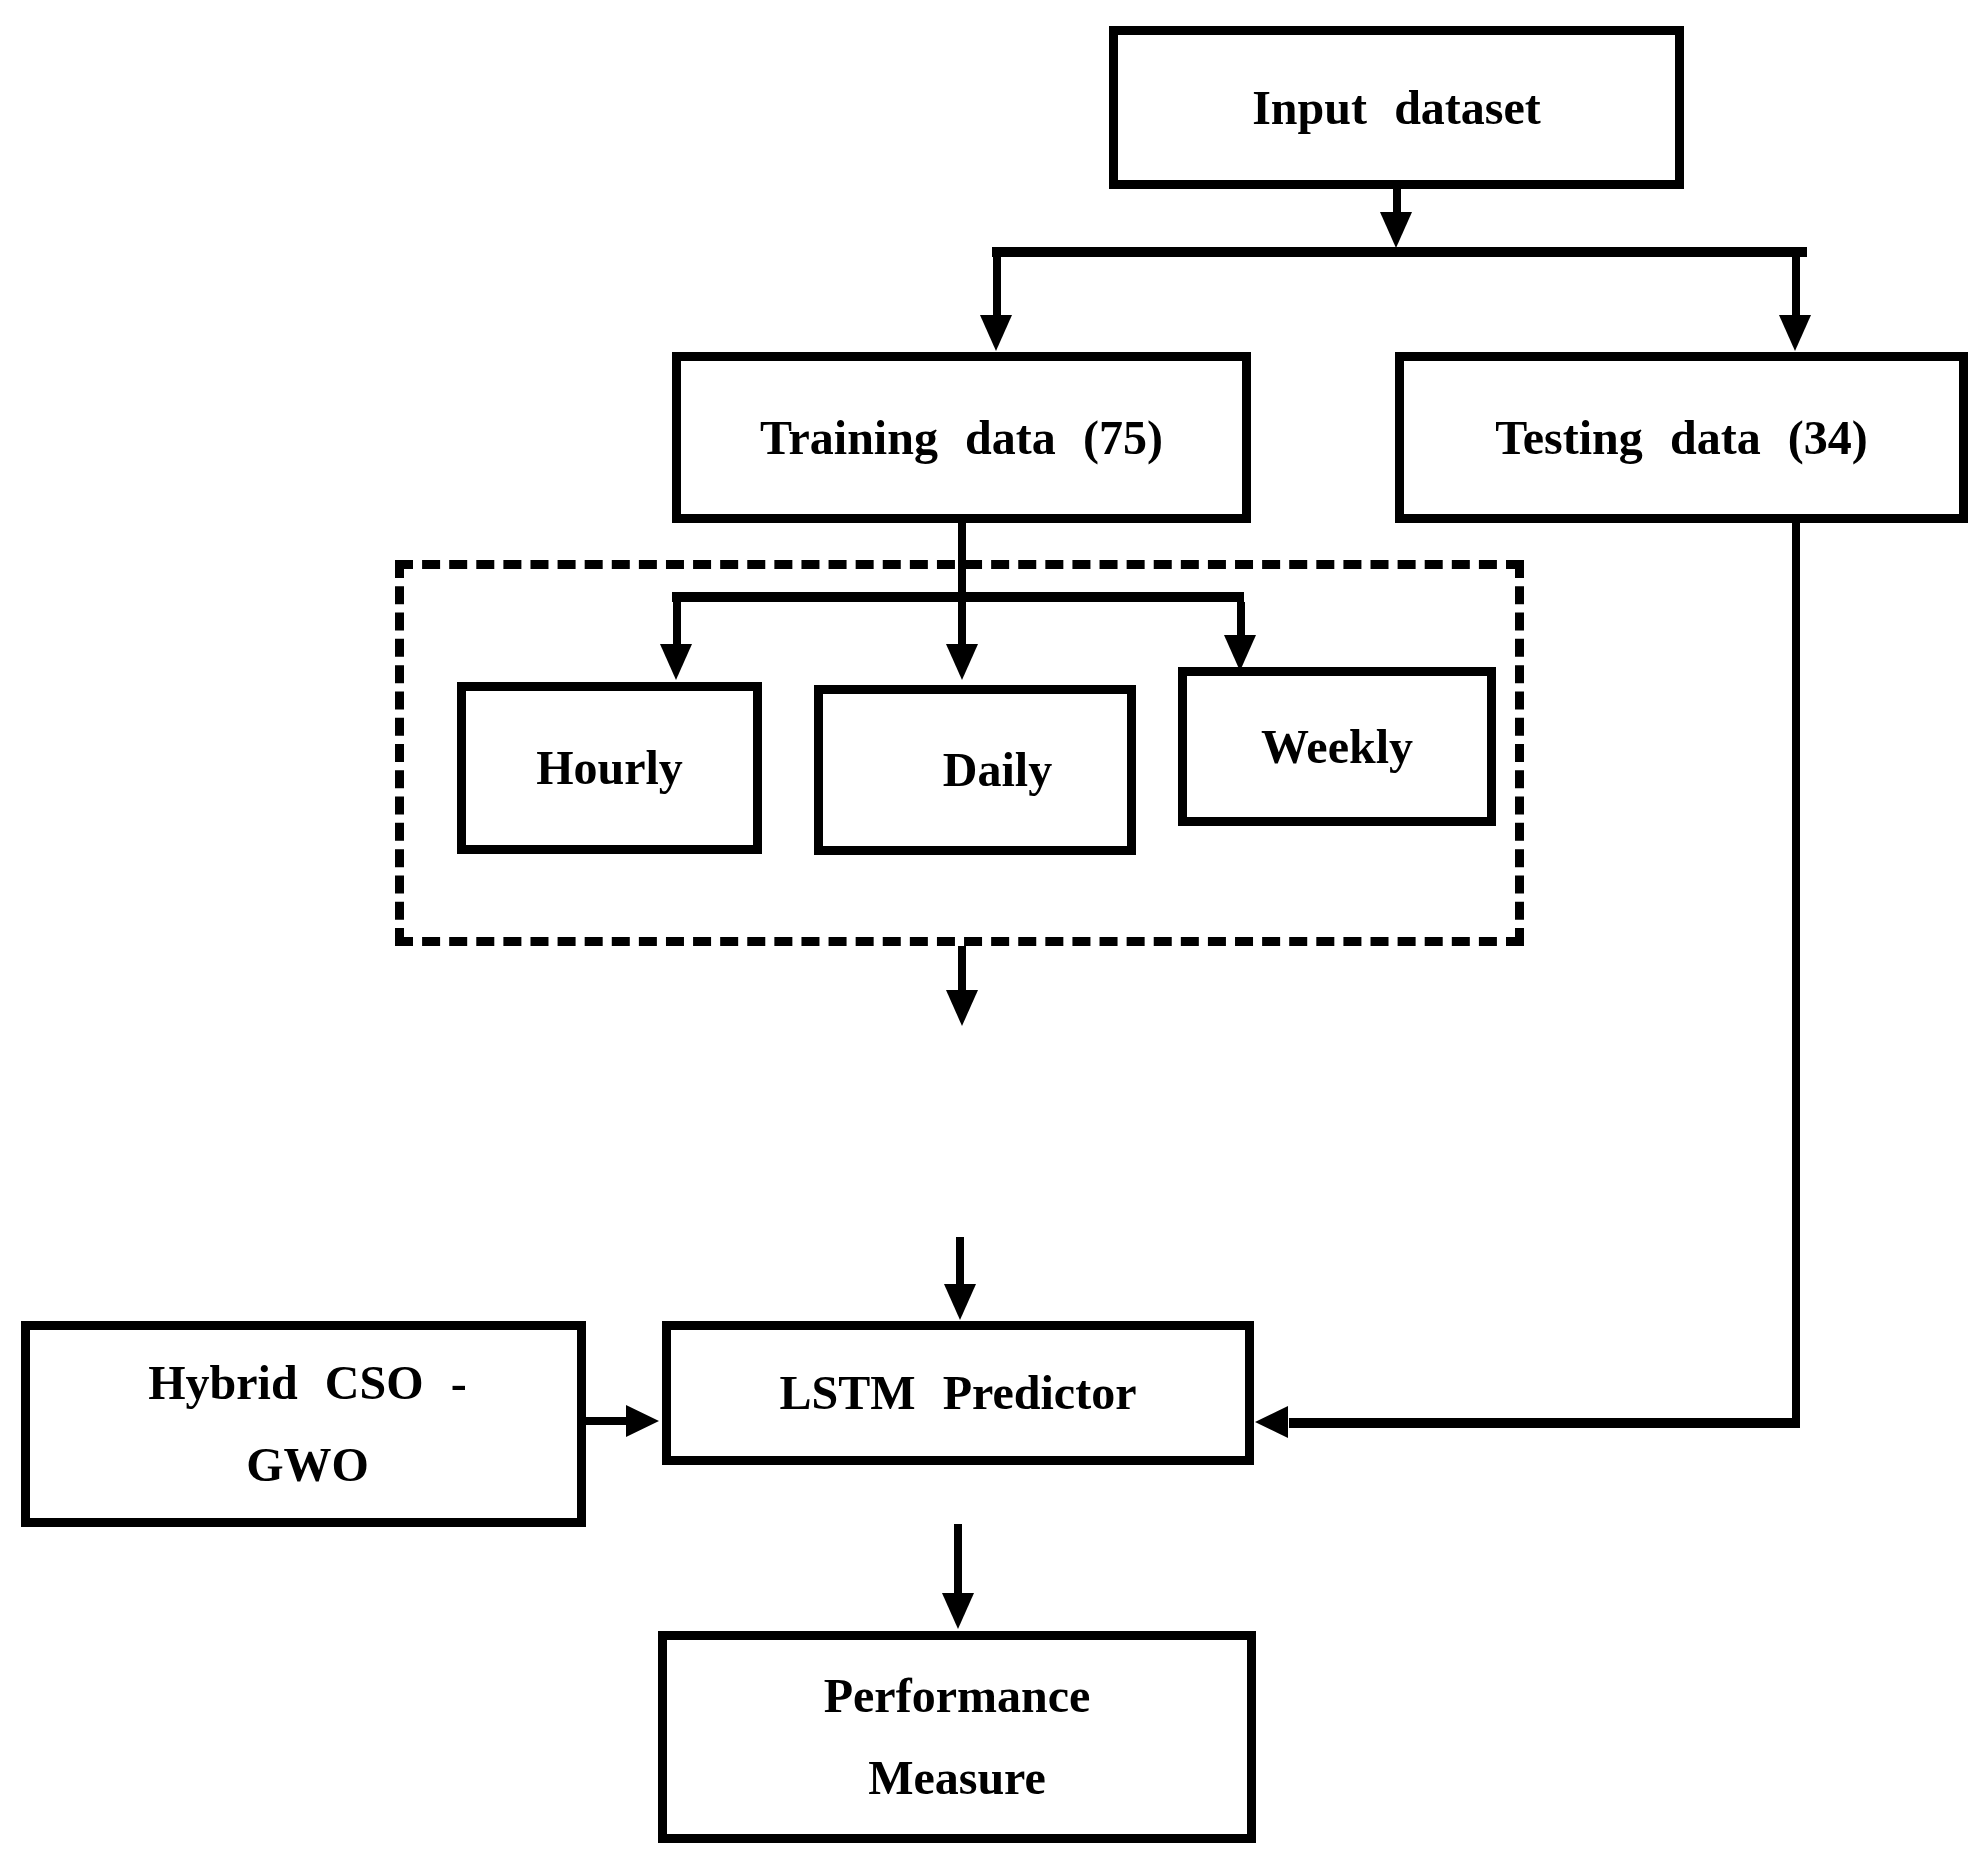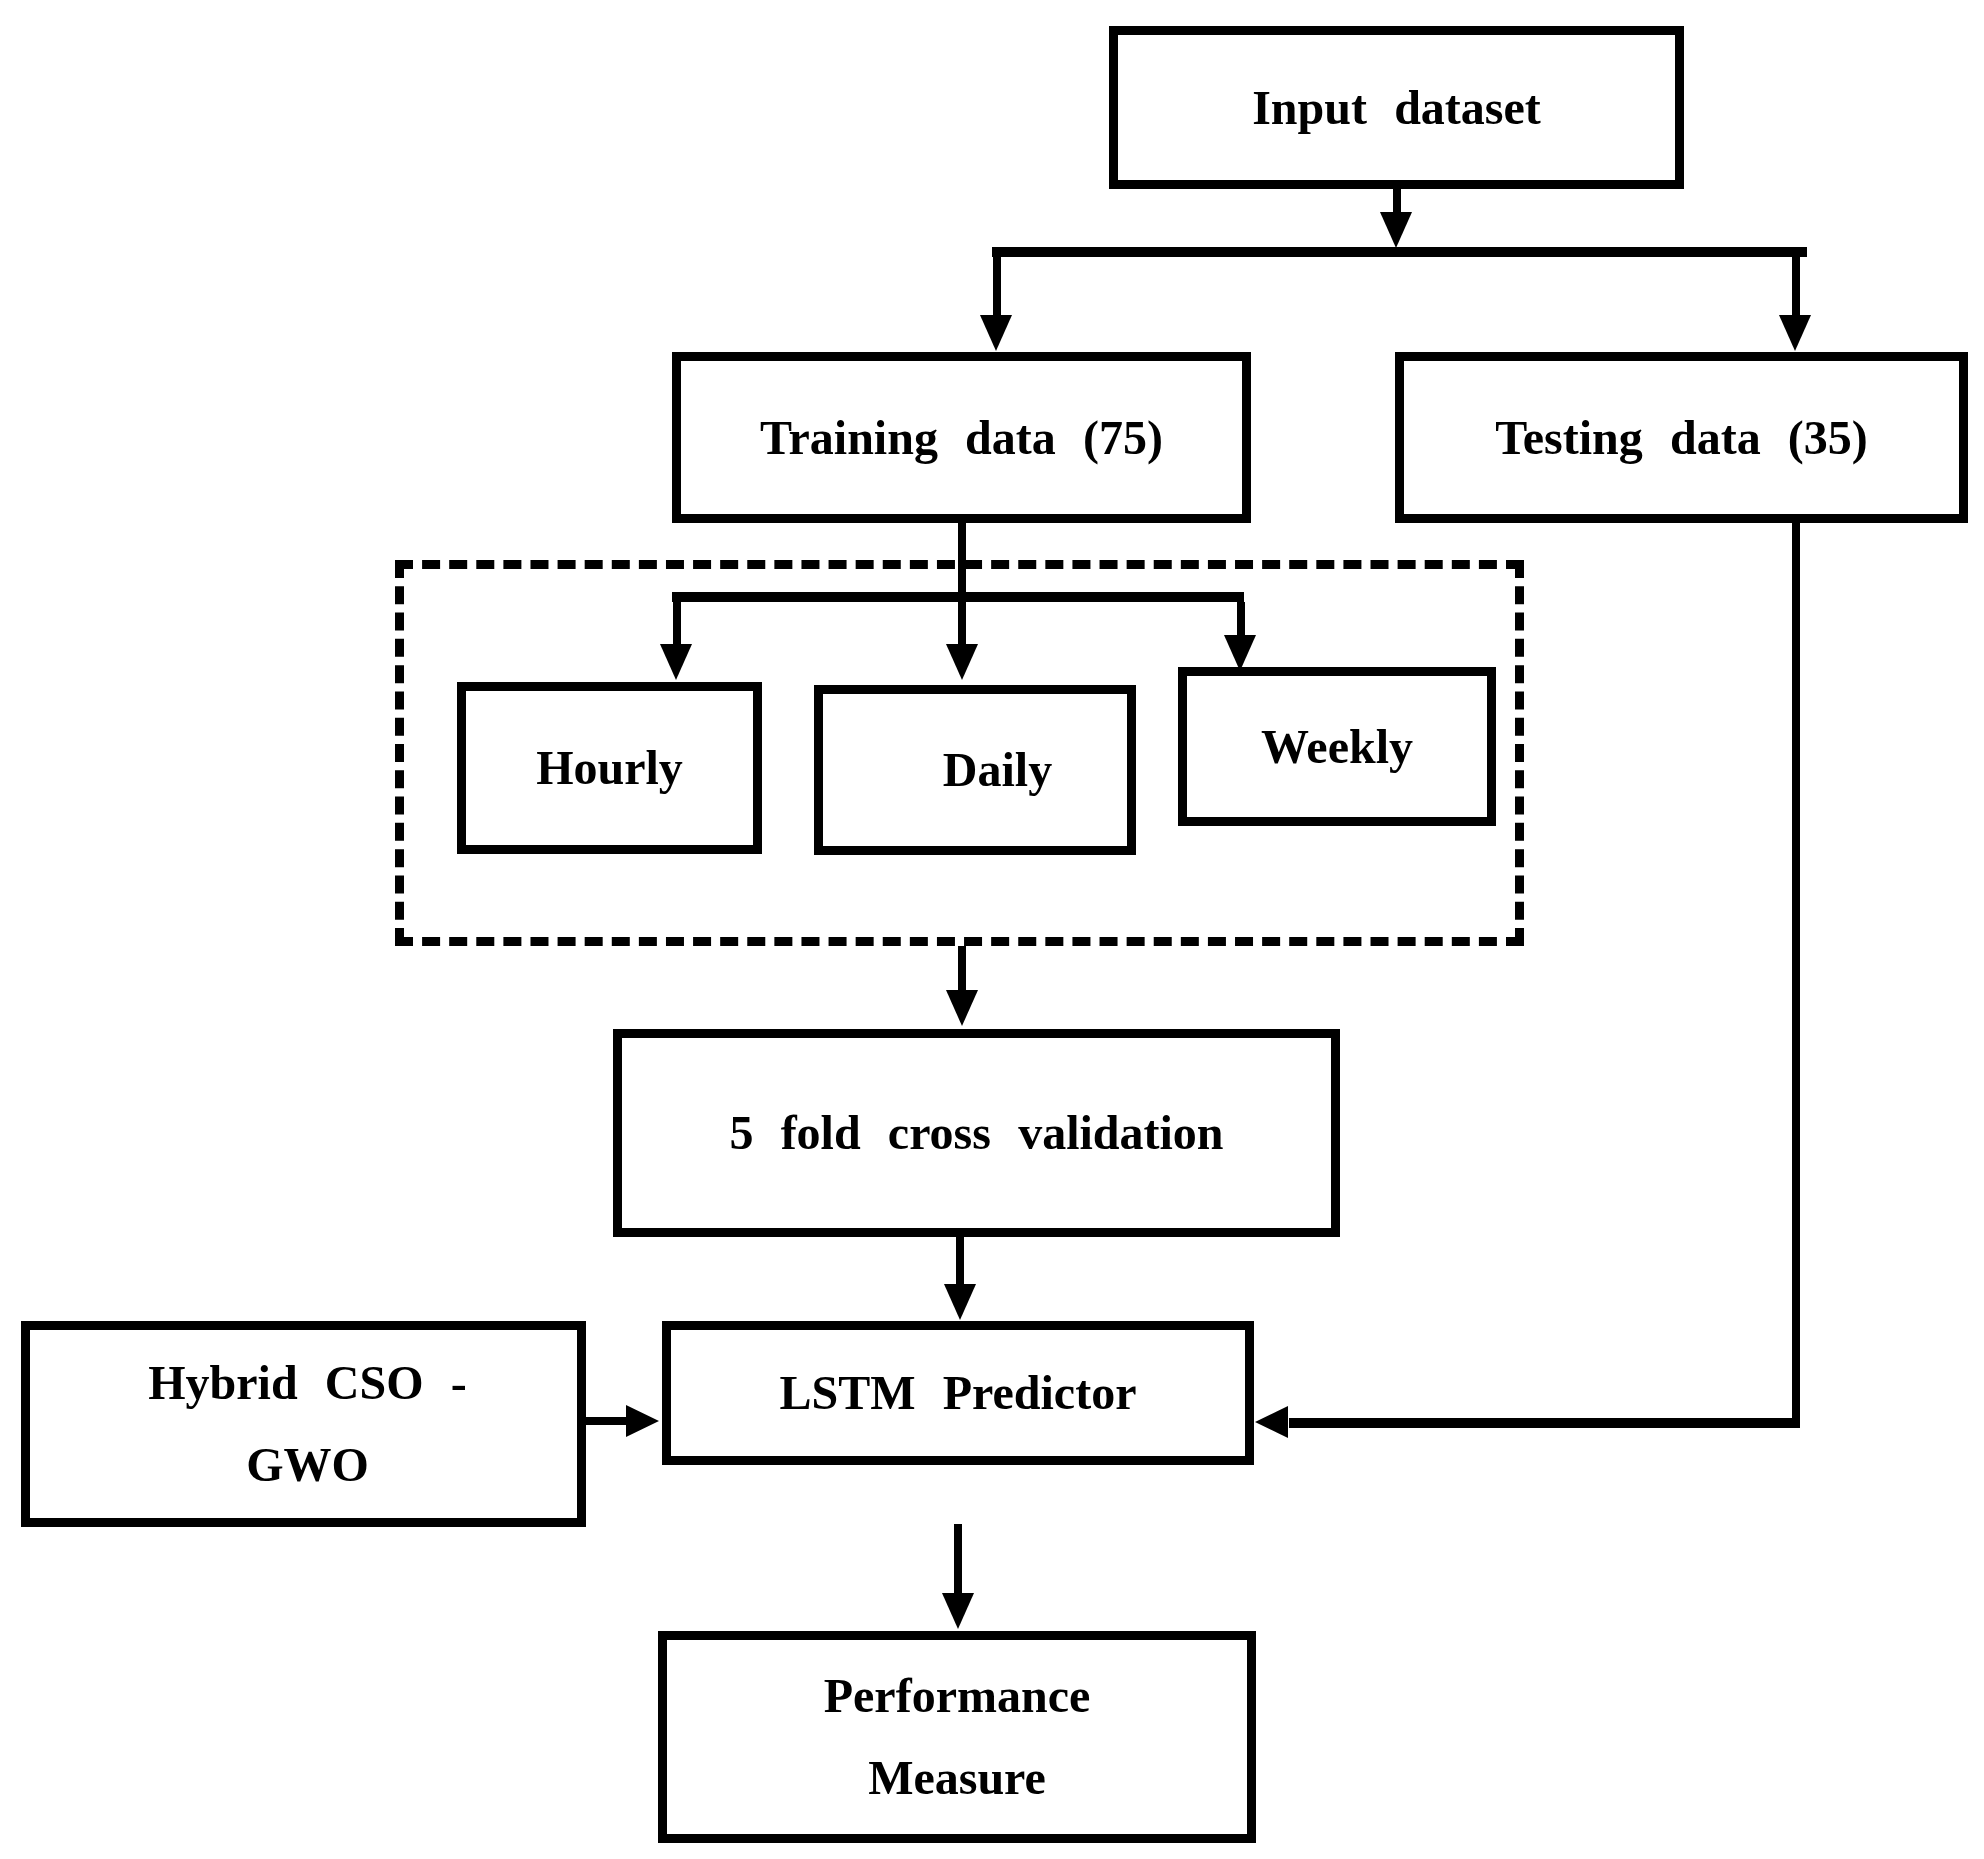--- a/index.html
+++ b/index.html
@@ -100,40 +100,37 @@
 
   <div class="node" id="node-input">
     <span>Input dataset</span>
   </div>
 
   <div class="node" id="node-training">
     <span>Training data (75)</span>
   </div>
 
   <div class="node" id="node-testing">
-    <span>Testing data (35)</span>
+    <span>Testing data (34)</span>
   </div>
 
   <div class="dashed-group" id="group-granularity"></div>
 
   <div class="node" id="node-hourly">
     <span>Hourly</span>
   </div>
 
   <div class="node" id="node-daily">
     <span>Daily</span>
   </div>
 
   <div class="node" id="node-weekly">
     <span>Weekly</span>
   </div>
 
-  <div class="node" id="node-fivefold">
-    <span>5 fold cross validation</span>
-  </div>
 
   <div class="node" id="node-hybrid">
     <span>Hybrid CSO -</span>
     <span>GWO</span>
   </div>
 
   <div class="node" id="node-lstm">
     <span>LSTM Predictor</span>
   </div>
 

